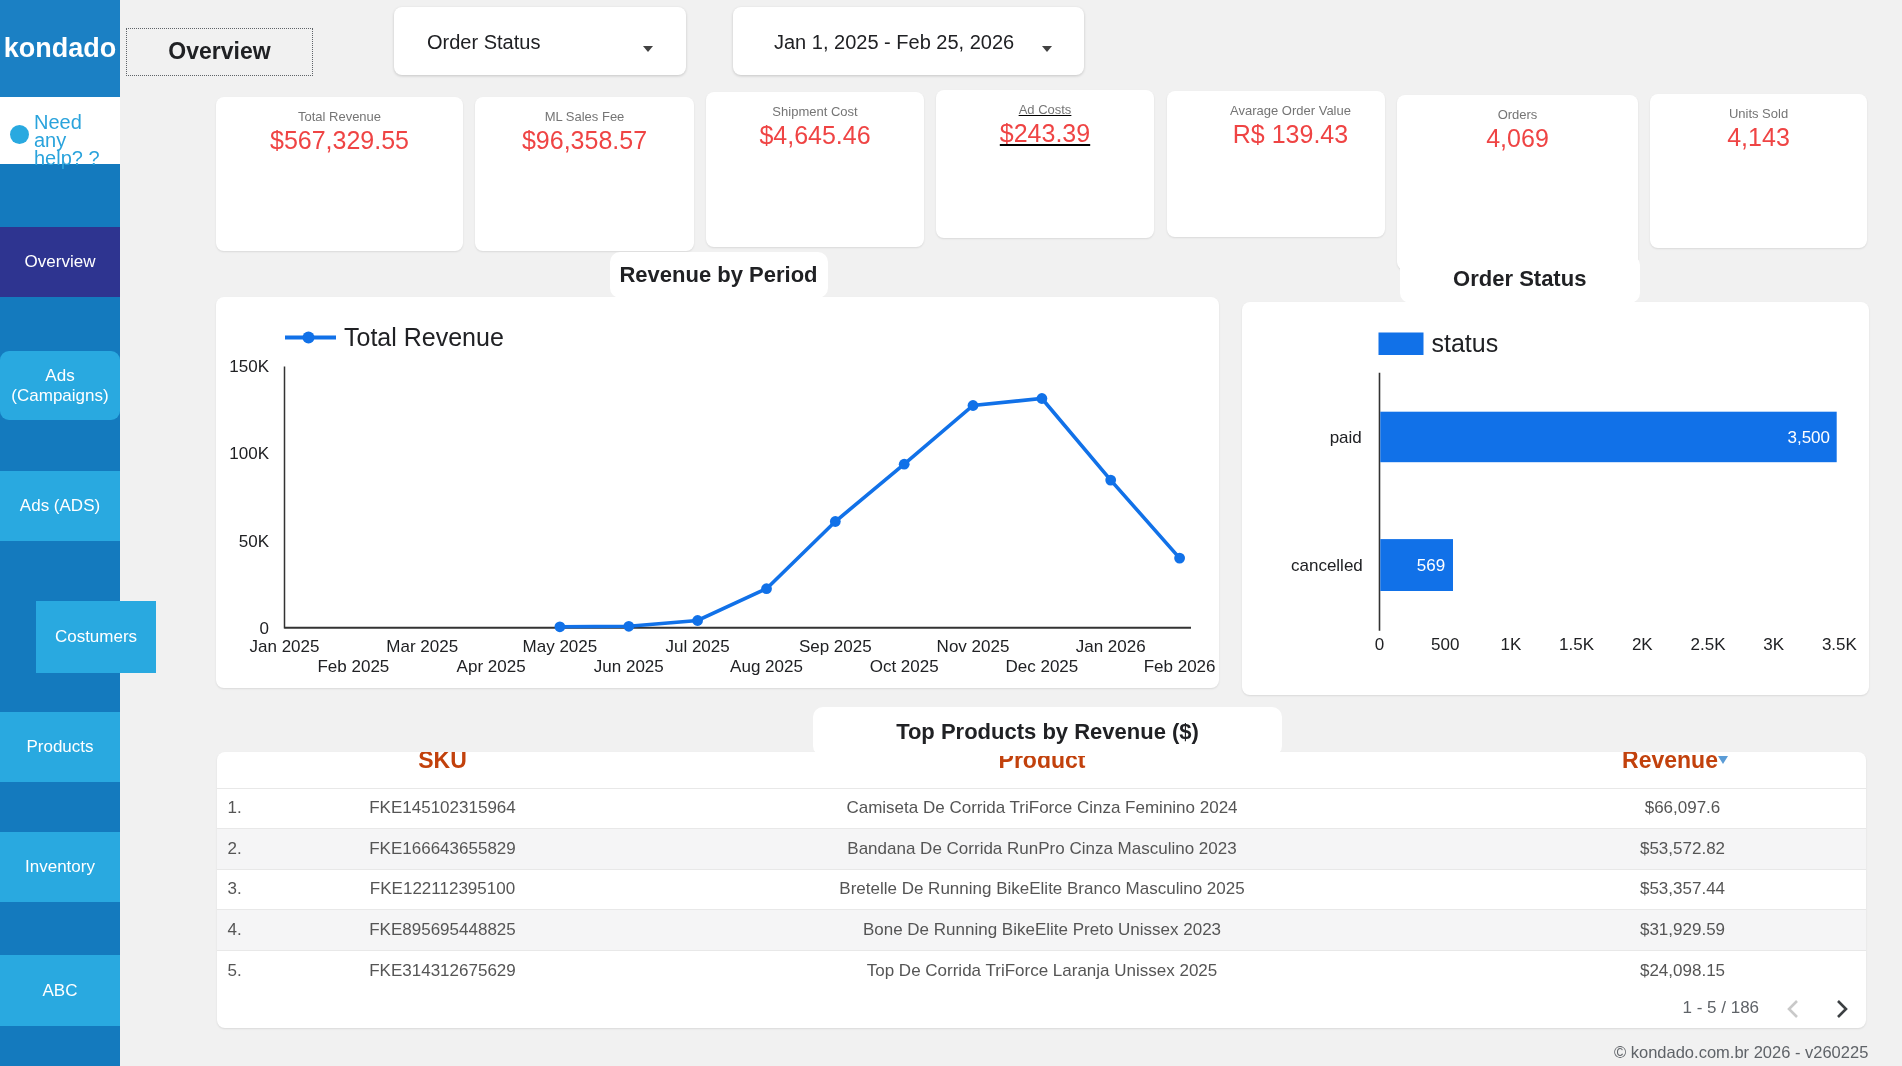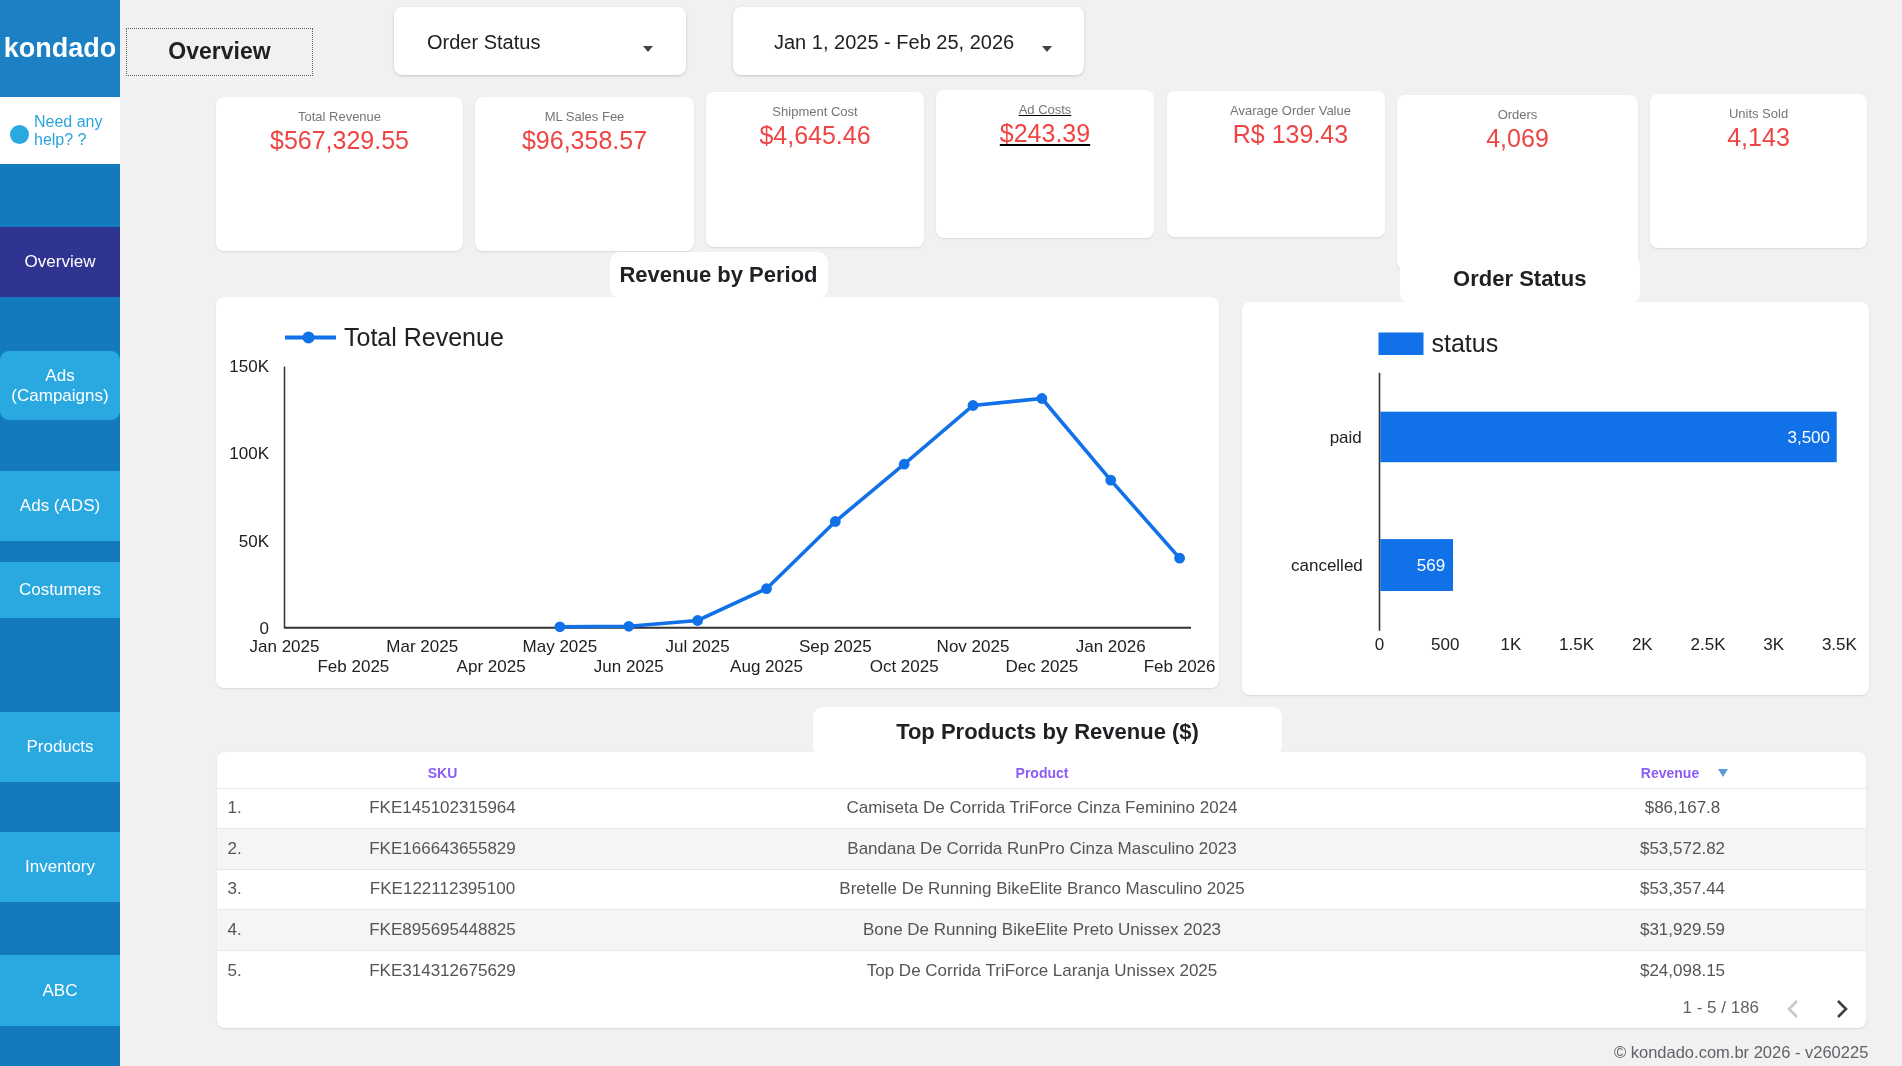--- a/index.html
+++ b/index.html
@@ -5,21 +5,21 @@
   * { margin:0; padding:0; box-sizing:border-box; }
   html,body { width:1902px; height:1066px; overflow:hidden; }
   body { background:#f1f1f1; font-family:"Liberation Sans", sans-serif; position:relative; }
   .abs { position:absolute; }
   
   #sidebar { position:absolute; left:0; top:0; width:120px; height:1066px; background:#147abe; }
   #logo { position:absolute; left:0; top:0; width:120px; height:97px; background:#1b80c4;
           color:#fff; font-weight:bold; font-size:27px; text-align:center; line-height:97px; letter-spacing:0px;}
   #help { position:absolute; left:0; top:97px; width:120px; height:67px; background:#fff; }
   #help .dot { position:absolute; left:10px; top:27.5px; width:19px; height:19px; border-radius:50%; background:#29a9e0; }
-  #help .t { position:absolute; left:34px; top:16px; width:80px; font-size:16px; line-height:18px; color:#2aa3dc; }
+  #help .t { position:absolute; left:34px; top:16px; width:80px; font-size:20px; line-height:18px; color:#2aa3dc; }
   .nav { position:absolute; left:0; width:120px; background:#29a9e0; color:#fff; font-size:17px;
          display:flex; align-items:center; justify-content:center; text-align:center; line-height:20px;}
   
   #ovbox { position:absolute; left:126px; top:27.5px; width:187px; height:48px; border:1px dotted #5f6368;
            display:flex; align-items:center; justify-content:center; font-size:23px; font-weight:bold; color:#202124;}
   .dd { position:absolute; top:7px; height:67.5px; background:#fff; border-radius:8px;
         box-shadow:0 1px 3px rgba(0,0,0,0.18); font-size:20px; color:#202124; }
   .dd .txt { position:absolute; top:34.5px; transform:translateY(-50%); white-space:nowrap;}
   .caret { position:absolute; width:0; height:0; border-left:5.5px solid transparent;
            border-right:5.5px solid transparent; border-top:6px solid #424242; }
@@ -28,21 +28,21 @@
   .kpi  { text-align:center; }
   .kpi .l { margin-top:11px; font-size:13px; line-height:17px; color:#757575; }
   .kpi .v { font-size:25px; line-height:29px; color:#ef4444; margin-top:1px; }
   
   .ttl { position:absolute; background:#fff; border-radius:10px; display:flex; align-items:center; justify-content:center;
          font-size:22px; font-weight:bold; color:#202124; }
   
   #tbl { position:absolute; left:216.5px; top:752px; width:1649.5px; height:276px; background:#fff; border-radius:8px;
          box-shadow:0 1px 2px rgba(0,0,0,0.10); overflow:hidden; }
   .hrow { position:absolute; left:0; top:0; width:100%; height:35.5px; }
-  .hrow div { position:absolute; font-size:14px; font-weight:bold; color:#8b5cf6; top:21px; transform:translateY(-50%); }
+  .hrow div { position:absolute; font-size:23px; font-weight:bold; color:#c2410c; top:8px; transform:translateY(-50%); }
   .hcaret { position:absolute; left:1501px; top:17px; width:0; height:0; border-left:5.5px solid transparent; border-right:5.5px solid transparent; border-top:8px solid #5b9cd6; }
   .trow { position:absolute; left:0; width:100%; height:40.6px; border-top:1px solid #e8e8e8; font-size:17px; color:#555; }
   .trow.alt { background:#f5f5f6; }
   .trow div { position:absolute; top:50%; transform:translateY(-50%); white-space:nowrap; }
   .cidx { left:11px; }
   .csku { left:0; width:452px; text-align:center; }
   .cprod { left:450px; width:751px; text-align:center; }
   .crev { left:1286px; width:360px; text-align:center; }
   #pager { position:absolute; font-size:17px; color:#5f6368; }
   #footer { position:absolute; font-size:16.5px; color:#5f6368; }
@@ -52,21 +52,21 @@
 
 <div id="sidebar">
   <div id="logo">kondado</div>
   <div id="help">
     <div class="dot"></div>
     <div class="t">Need any help?&nbsp;?</div>
   </div>
   <div class="nav" style="top:227px;height:70px;background:#2e3490;">Overview</div>
   <div class="nav" style="top:351px;height:69px;border-radius:9px;">Ads<br>(Campaigns)</div>
   <div class="nav" style="top:471px;height:70px;">Ads (ADS)</div>
-  <div class="nav" style="top:562px;height:56px;">Costumers</div>
+  <div class="nav" style="top:601px;height:72px;margin-left:36px;">Costumers</div>
   <div class="nav" style="top:712px;height:70px;">Products</div>
   <div class="nav" style="top:832px;height:70px;">Inventory</div>
   <div class="nav" style="top:955px;height:71px;">ABC</div>
 </div>
 
 <div id="ovbox">Overview</div>
 <div class="dd" style="left:394px;width:292px;">
   <div class="txt" style="left:33px;">Order Status</div>
   <div class="caret" style="left:249px;top:39px;"></div>
 </div>
@@ -177,21 +177,21 @@
   <div class="hrow">
     <div style="left:0;width:452px;text-align:center;">SKU</div>
     <div style="left:450px;width:751px;text-align:center;">Product</div>
     <div style="left:1286px;width:335px;text-align:center;">Revenue</div>
       <div class="hcaret"></div>
   </div>
   <div class="trow" style="top:35.5px;">
     <div class="cidx">1.</div>
       <div class="csku">FKE145102315964</div>
     <div class="cprod">Camiseta De Corrida TriForce Cinza Feminino 2024</div>
-    <div class="crev">$86,167.8</div>
+    <div class="crev">$66,097.6</div>
     </div>
   <div class="trow alt" style="top:76.1px;">
     <div class="cidx">2.</div>
       <div class="csku">FKE166643655829</div>
     <div class="cprod">Bandana De Corrida RunPro Cinza Masculino 2023</div>
     <div class="crev">$53,572.82</div>
     </div>
   <div class="trow" style="top:116.7px;">
     <div class="cidx">3.</div>
       <div class="csku">FKE122112395100</div>

